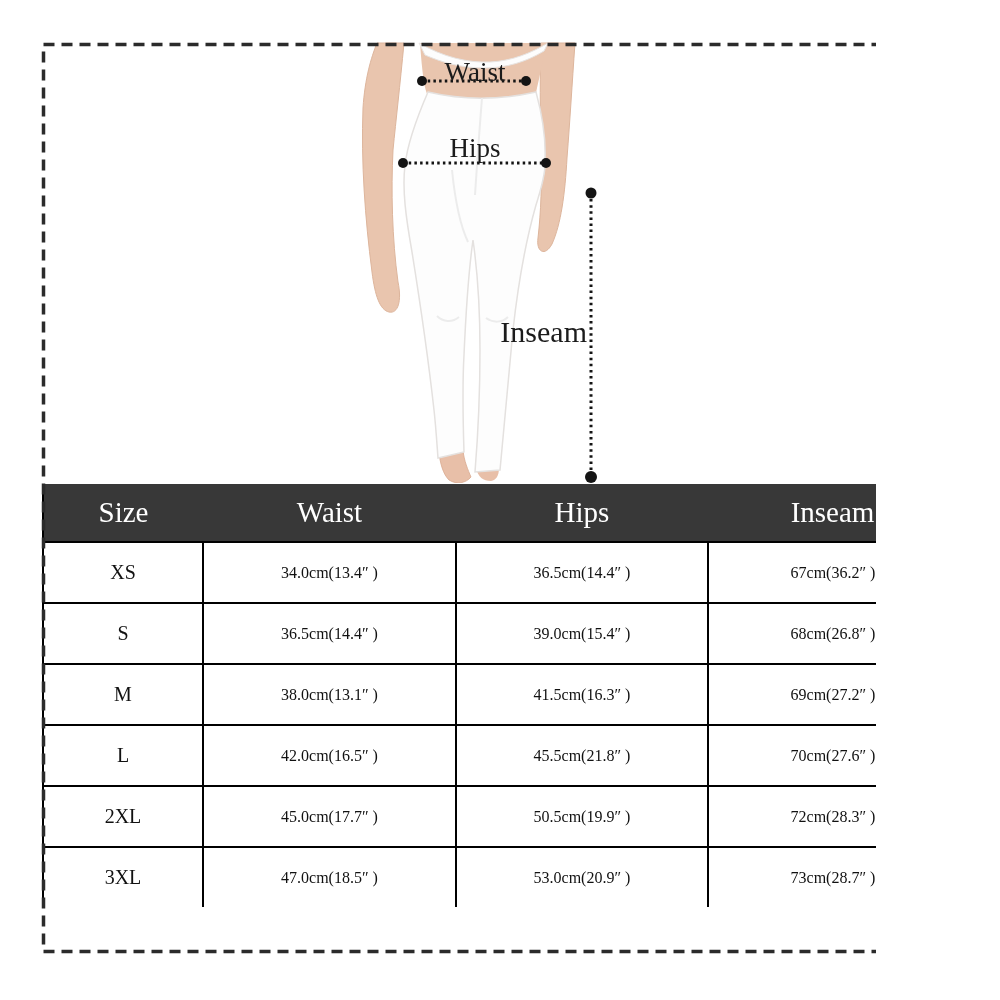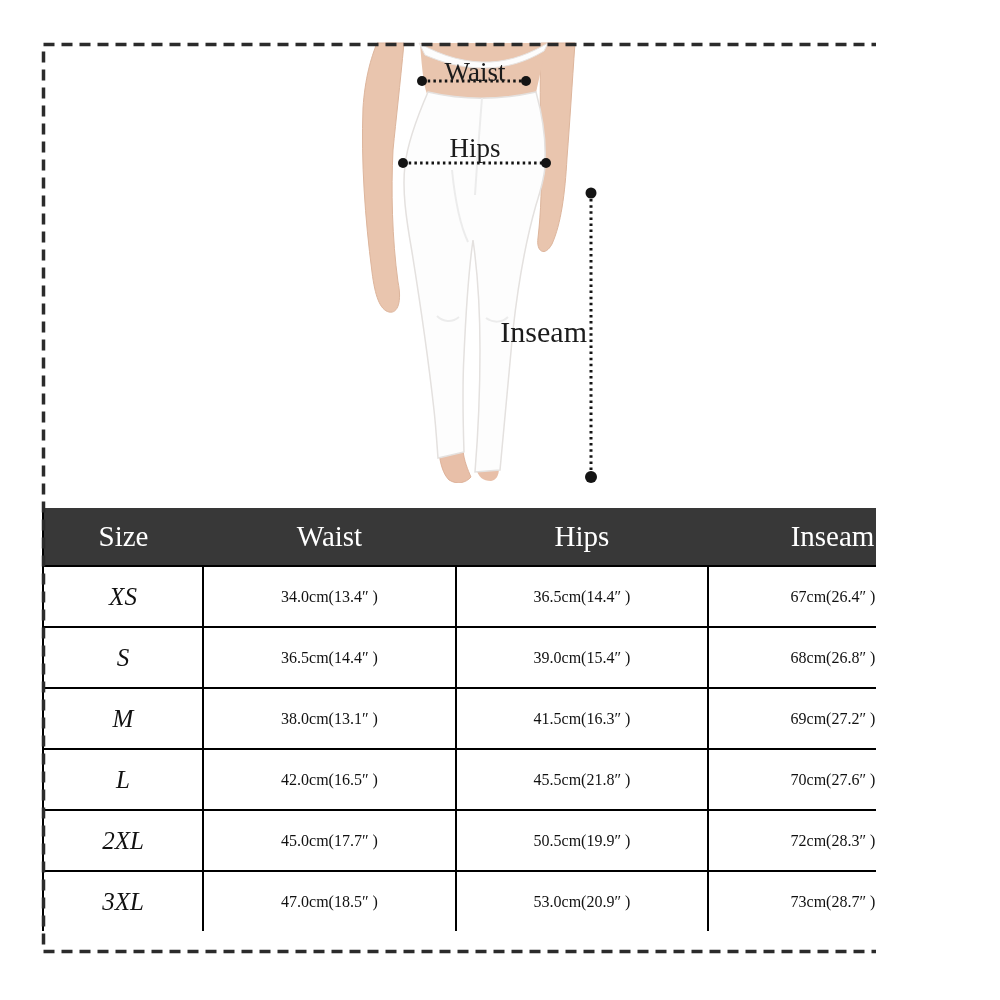--- a/index.html
+++ b/index.html
@@ -11,32 +11,32 @@
   
   #figure-svg{position:absolute;left:0;top:0;z-index:1;}
   .measure-label{position:absolute;z-index:2;color:#1b1b1b;line-height:1;}
   #waist-label{left:413px;top:59px;width:124px;text-align:center;font-size:27px;}
   #hips-label{left:413px;top:135px;width:124px;text-align:center;font-size:27px;}
   #inseam-label{left:445px;top:317px;width:142px;text-align:right;font-size:30px;}
   
   #dashed-border{position:absolute;left:0;top:0;z-index:5;pointer-events:none;}
   
   #size-table{
-    position:absolute;left:42px;top:508px;width:915px;z-index:3;
+    position:absolute;left:42px;top:484px;width:915px;z-index:3;
     border-collapse:collapse;table-layout:fixed;background:#ffffff;
   }
   #size-table th{
     height:57px;background:#383838;color:#ffffff;font-weight:normal;
     font-size:29px;text-align:center;vertical-align:middle;padding:0;
   }
   #size-table td{
     height:59px;border-top:2px solid #000;text-align:center;vertical-align:middle;
     font-size:16px;padding:0;background:#ffffff;
   }
-  #size-table td.size-col{font-size:25px;font-style:italic;}
+  #size-table td.size-col{font-size:20px;}
   #size-table td + td{border-left:2px solid #000;}
   #size-table{border-left:2px solid #000;border-right:2px solid #000;}
 </style>
 </head>
 <body>
 
 <div id="canvas">
 
   <svg id="figure-svg" width="1000" height="483" viewBox="0 0 1000 483">
 
@@ -119,21 +119,21 @@
         <th>Waist</th>
         <th>Hips</th>
         <th>Inseam</th>
       </tr>
     </thead>
     <tbody>
       <tr>
         <td class="size-col">XS</td>
         <td>34.0cm(13.4″ )</td>
         <td>36.5cm(14.4″ )</td>
-        <td>67cm(26.4″ )</td>
+        <td>67cm(36.2″ )</td>
       </tr>
       <tr>
         <td class="size-col">S</td>
         <td>36.5cm(14.4″ )</td>
         <td>39.0cm(15.4″ )</td>
         <td>68cm(26.8″ )</td>
       </tr>
       <tr>
         <td class="size-col">M</td>
         <td>38.0cm(13.1″ )</td>

